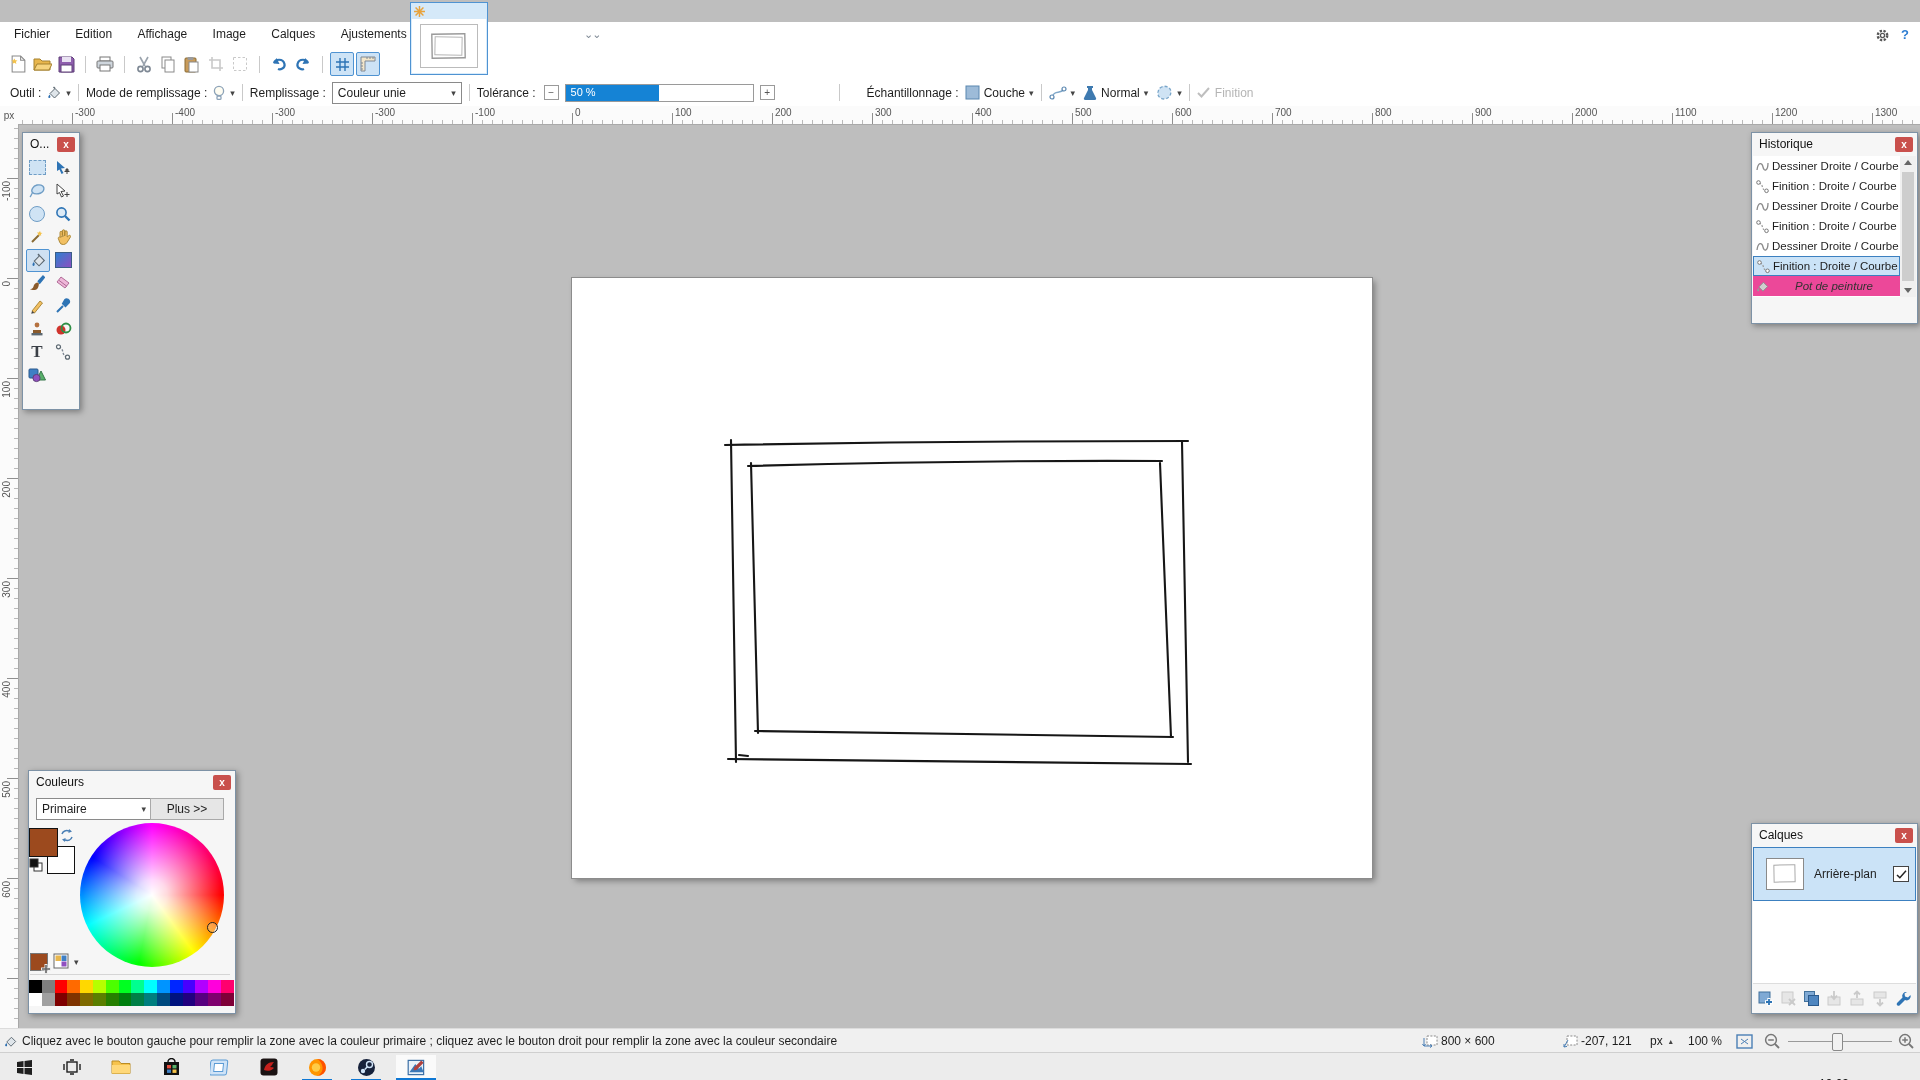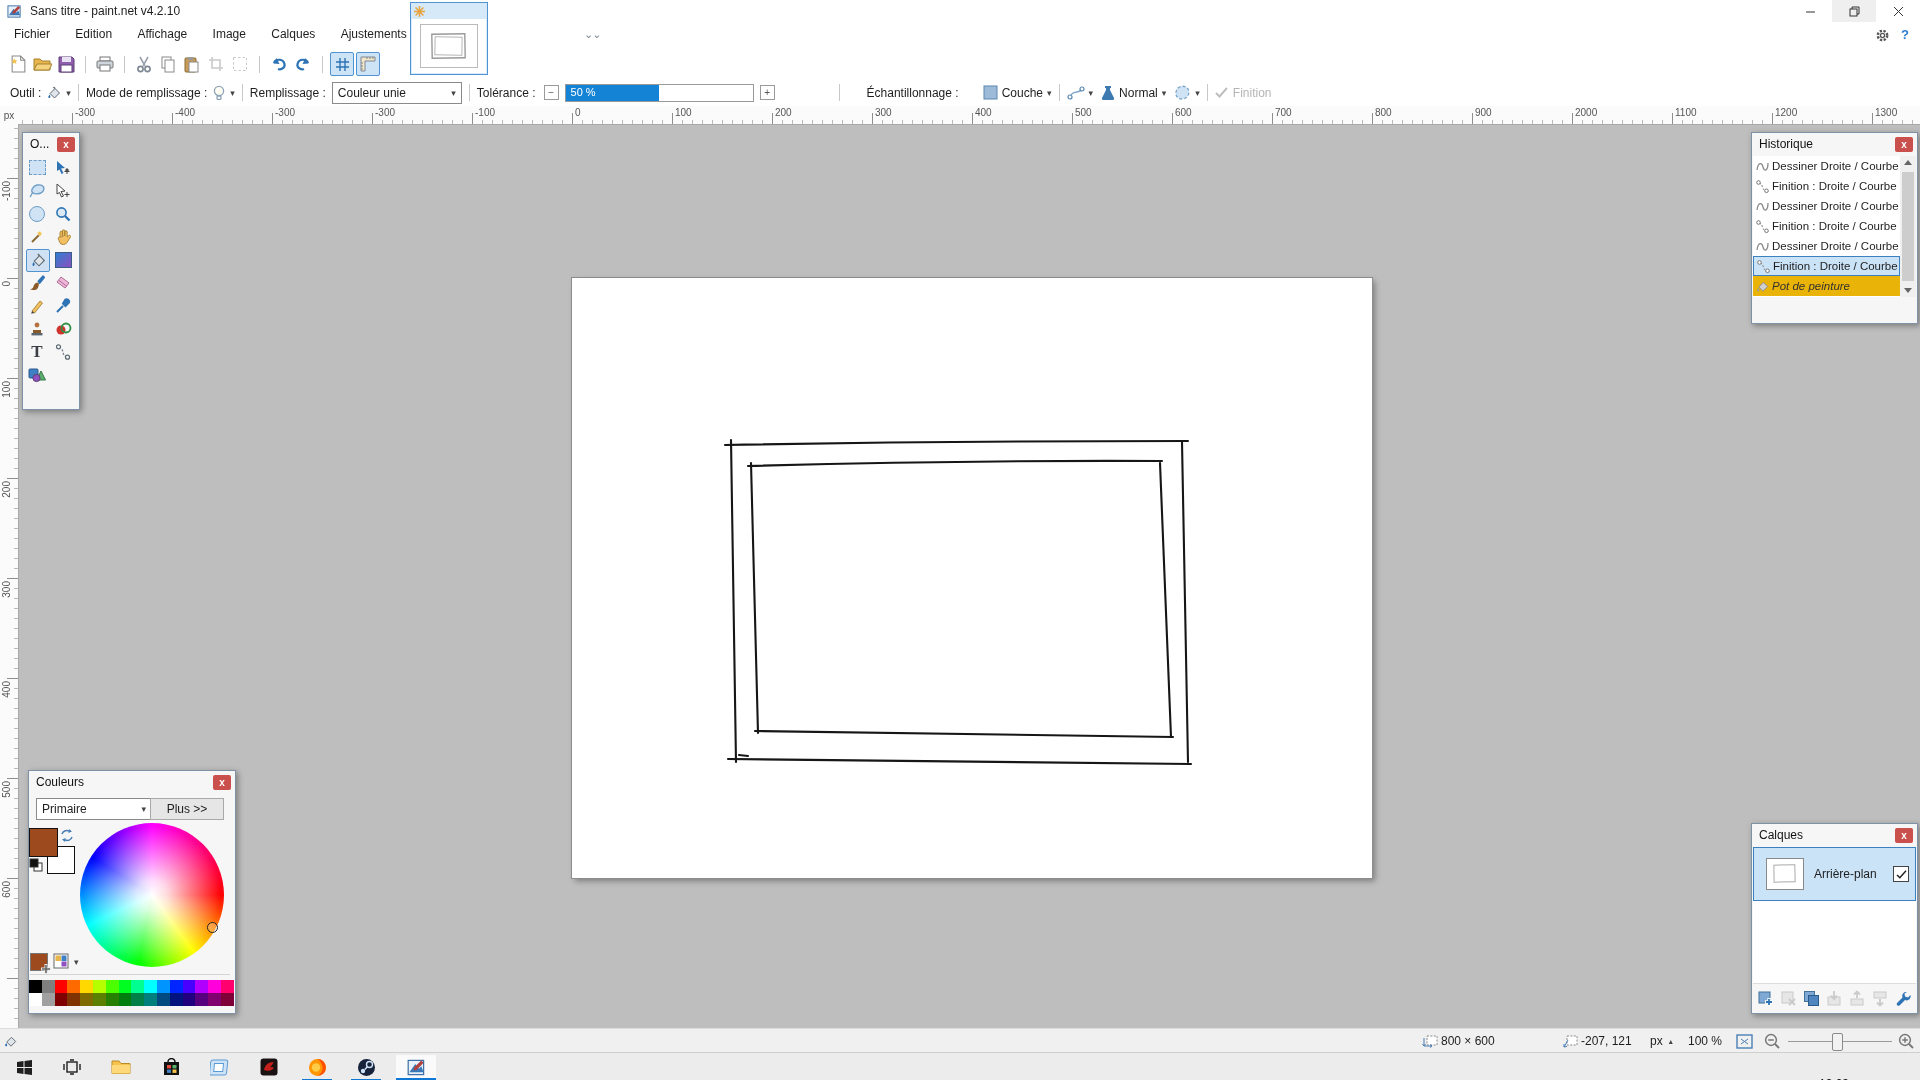--- a/index.html
+++ b/index.html
@@ -65,21 +65,21 @@
   #toolsgrid{display:grid;grid-template-columns:24px 24px;grid-auto-rows:23px;justify-content:center;column-gap:2px;padding-top:2px;}
   .toolcell{width:22px;height:21px;display:flex;align-items:center;justify-content:center;}
   .toolcell.selected{background:#cfe1f2;border:1px solid #4f93d2;border-radius:2px;}
 
   
   #historypanel{left:1751px;top:132px;width:165px;height:190px;}
   #historylist{position:absolute;left:1px;top:23px;right:17px;bottom:26px;background:#fff;overflow:hidden;}
   .hist-row{height:20px;display:flex;align-items:center;padding-left:2px;white-space:nowrap;font-size:11.5px;}
   .hist-row .hicon{width:15px;height:15px;margin-right:2px;flex:none;}
   .hist-row.selected{background:#cbe3f7;border:1px solid #3c80c0;height:18px;}
-  .hist-row.future{background:#eab308;font-style:italic;color:#333;}
+  .hist-row.future{background:#ec4899;font-style:italic;color:#333;gap:23px;}
   #histscroll{position:absolute;top:23px;right:1px;width:16px;bottom:26px;background:#f0f0f0;}
   .scr-arrow{width:0;height:0;margin:4px auto;border-left:4px solid transparent;border-right:4px solid transparent;}
   #histthumb{position:absolute;left:2px;right:2px;top:16px;bottom:16px;background:#cdcdcd;}
 
   
   #colorspanel{left:28px;top:770px;width:206px;height:242px;}
   .combo{background:#fff;border:1px solid #8a8a8a;display:flex;align-items:center;padding:0 5px;height:20px;}
   .combo .chev{margin-left:auto;font-size:9px;color:#444;}
   .btn{background:#e6e6e6;border:1px solid #a9a9a9;display:flex;align-items:center;justify-content:center;height:20px;}
   #wheel{position:absolute;left:80px;top:823px;width:144px;height:144px;border-radius:50%;
@@ -105,44 +105,20 @@
   #taskbar{left:0;top:1052px;width:1920px;height:28px;background:#ececec;border-top:1px solid #cfcfcf;}
   .task-ic{position:absolute;top:2px;width:34px;height:24px;display:flex;align-items:center;justify-content:center;}
   .underline{position:absolute;bottom:0;height:2.5px;background:#0f78d4;}
   .tray{position:absolute;top:0;height:28px;display:flex;align-items:center;justify-content:center;color:#111;margin-top:24px;}
 </style>
 </head>
 <body>
 
 <div id="stage">
 
-  <div class="abs" id="titlebar">
-    <svg class="abs" style="left:7px;top:4px" width="15" height="15" viewBox="0 0 16 16">
-      <rect x="1" y="2" width="13" height="12" fill="#e8f1fa" stroke="#3a6ea5"></rect>
-      <path d="M2 12 L7 5 L10 9 L12 7 L14 12 Z" fill="#3a78b8"></path>
-      <path d="M12 2 l2 2 -6 6 -2.4.4 .4 -2.4 Z" fill="#b0413e"></path>
-    </svg>
-    <span id="title-text">Sans titre - paint.net v4.2.10</span>
-    <div class="winbtn" style="left:1788px">
-      <svg width="11" height="11" viewBox="0 0 11 11">
-          <line x1="1" y1="6" x2="10" y2="6" stroke="#333"></line>
-        </svg>
-    </div>
-    <div class="winbtn" style="left:1832px;background:#efefef">
-      <svg width="11" height="11" viewBox="0 0 11 11">
-        <rect x="1" y="3" width="7" height="7" fill="none" stroke="#333"></rect>
-          <path d="M3 3 V1 H10 V8 H8" fill="none" stroke="#333"></path>
-        </svg>
-    </div>
-    <div class="winbtn" style="left:1876px">
-      <svg width="11" height="11" viewBox="0 0 11 11">
-          <path d="M1 1 L10 10 M10 1 L1 10" stroke="#333"></path>
-        </svg>
-    </div>
-  </div>
 
   <div class="abs" id="menubar">
     <div style="padding-left:3px">
       <span class="menu-item">Fichier</span>
       <span class="menu-item">Edition</span>
       <span class="menu-item">Affichage</span>
       <span class="menu-item">Image</span>
       <span class="menu-item">Calques</span>
       <span class="menu-item">Ajustements</span>
       <span class="menu-item">Effets</span>
@@ -287,21 +263,21 @@
       <div class="sep"></div>
       <span class="lbl">Tolérance :</span>
       <div style="width:13px;height:13px;border:1px solid #9a9a9a;margin:0 6px 0 8px;display:flex;align-items:center;justify-content:center;font-size:10px;color:#555">−</div>
       <div style="position:relative;width:187px;height:16px;border:1px solid #9a9a9a;background:#fff">
         <div id="tolerance-fill" style="position: absolute; left: 0px; top: 0px; bottom: 0px; width: 50%; background: rgb(21, 131, 213);"></div>
         <span style="position:absolute;left:5px;top:1px;color:#fff;font-size:11px">50 %</span>
       </div>
       <div style="width:13px;height:13px;border:1px solid #9a9a9a;margin:0 8px 0 6px;display:flex;align-items:center;justify-content:center;font-size:10px;color:#555">+</div>
       <div class="sep" style="margin-left:56px"></div>
       <span class="lbl" style="margin-left:20px">Échantillonnage :</span>
-      <div class="row" style="margin-left:24px">
+      <div class="row" style="margin-left:6px">
         <svg width="15" height="15" viewBox="0 0 15 15">
           <rect x="1" y="1" width="13" height="13" fill="#9dbbd8" stroke="#5a87b0"></rect>
           </svg>
         <span style="margin-left:4px">Couche</span>
         <span class="arrow">▾</span>
       </div>
       <div class="sep"></div>
       <div class="row">
         <svg width="18" height="14" viewBox="0 0 18 14">
           <path d="M3 11 C6 3 11 9 15 3" fill="none" stroke="#7fa7c9" stroke-width="1.4"></path>
@@ -703,20 +679,21 @@
           </svg>
       </div>
     </div>
   </div>
 
   <div class="abs" id="statusbar">
     <svg style="margin-left:3px" width="15" height="15" viewBox="0 0 16 16">
       <path d="M4 8.5 L9 3.5 L13.5 8 L8.5 13 Z" fill="#dfe5ea" stroke="#5b6770"></path>
       <path d="M3.6 9.5 c-1.8 2 -1.6 3.4 -.4 3.6 1.2.2 1.8 -1.4 .4 -3.6 Z" fill="#2d6fb0"></path>
       </svg>
+    <span style="margin-left:4px">Cliquez avec le bouton gauche pour remplir la zone avec la couleur primaire ; cliquez avec le bouton droit pour remplir la zone avec la couleur secondaire</span>
 
     <div class="grp" style="left:1422px">
       <svg width="16" height="15" viewBox="0 0 16 15">
         <rect x="5" y="2" width="10" height="9" fill="#fff" stroke="#8a8a8a" stroke-dasharray="2 1.4"></rect>
         <path d="M2 4 v8 h8 M2 12 l-1.6 -2 M2 12 l1.6 -2 M10 12 l-2 -1.6 M10 12 l-2 1.6" stroke="#4a7fb5" fill="none"></path>
         </svg>
       <span style="margin-left:3px">800 × 600</span>
     </div>
     <div class="grp" style="left:1562px">
       <svg width="16" height="15" viewBox="0 0 16 15">

